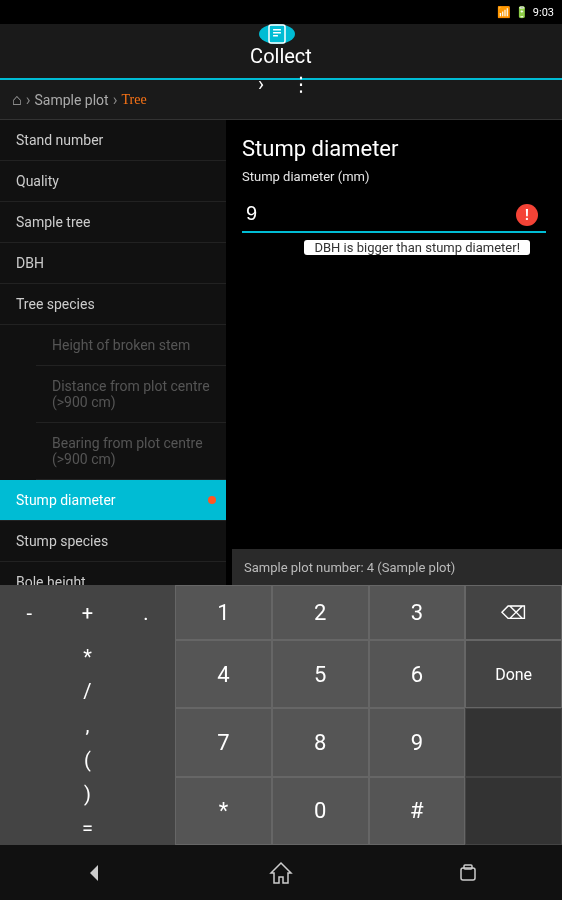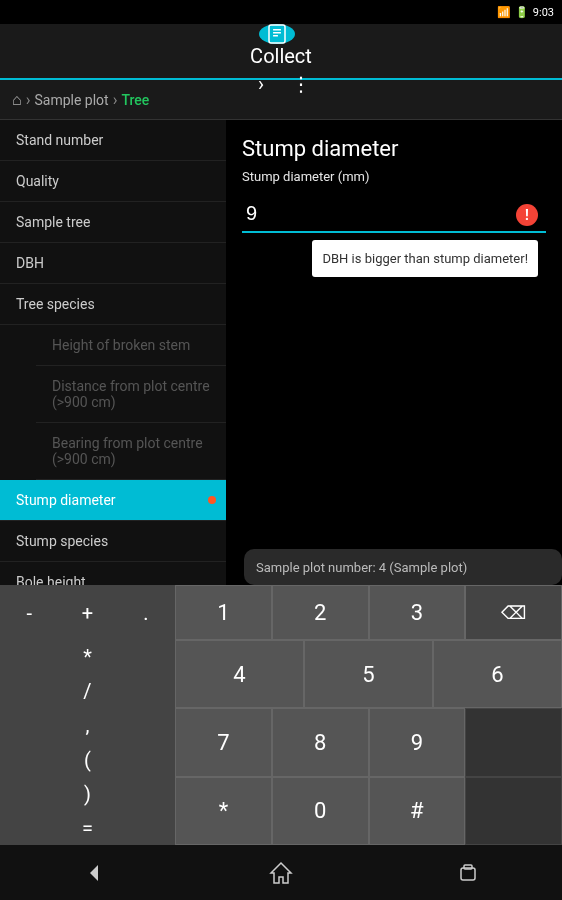--- a/index.html
+++ b/index.html
@@ -87,22 +87,23 @@
       border-bottom: 1px solid #333;
     }
     .breadcrumb-chevron {
       font-size: 16px;
       color: #888;
     }
     .breadcrumb-item {
       color: #aaa;
     }
     .breadcrumb-item.active {
-      color: #22c55e;
+      color: #f97316;
       font-weight: 500;
+      font-family: Liberation Serif, serif;
     }
     .home-icon {
       font-size: 16px;
       color: #aaa;
     }
 
     
     .main-layout {
       display: flex;
       height: calc(900px - 24px - 56px - 40px - 55px - 260px);
@@ -189,44 +190,43 @@
       align-items: center;
       justify-content: center;
       font-size: 14px;
       font-weight: bold;
       color: #fff;
     }
     .error-tooltip {
       background: #fff;
       color: #333;
       font-size: 13px;
-      padding: 11px 10px;
+      padding: 0 10px;
       border-radius: 3px;
       position: absolute;
-      right: 8px;
+      right: 16px;
       top: 44px;
       white-space: nowrap;
       z-index: 10;
       box-shadow: 0 2px 6px rgba(0,0,0,0.5);
     }
 
     
     .sample-plot-status {
       position: absolute;
       bottom: 0;
-      left: 18px;
+      left: 6px;
       right: 0;
       height: 36px;
       background: #2a2a2a;
       display: flex;
       align-items: center;
       padding: 0 12px;
       font-size: 13px;
       color: #bbb;
-      border-radius: 10px;
     }
 
     
     .keyboard-area {
       height: 260px;
       background: #333;
       display: flex;
       flex-direction: column;
     }
 
@@ -417,20 +417,21 @@
       <div class="special-key">,</div>
       <div class="special-key">(</div>
       <div class="special-key">)</div>
       <div class="special-key">=</div>
     </div>
     <div style="flex:1; display:flex; flex-direction:column;">
       <div class="key-row">
         <div class="key">4</div>
         <div class="key">5</div>
         <div class="key">6</div>
+        <div class="key done" style="flex:1;">Done</div>
       </div>
       <div class="key-row">
         <div class="key">7</div>
         <div class="key">8</div>
         <div class="key">9</div>
         <div class="key" style="background:#333; border-color:#444;"></div>
       </div>
       <div class="key-row">
         <div class="key">*</div>
         <div class="key">0</div>

